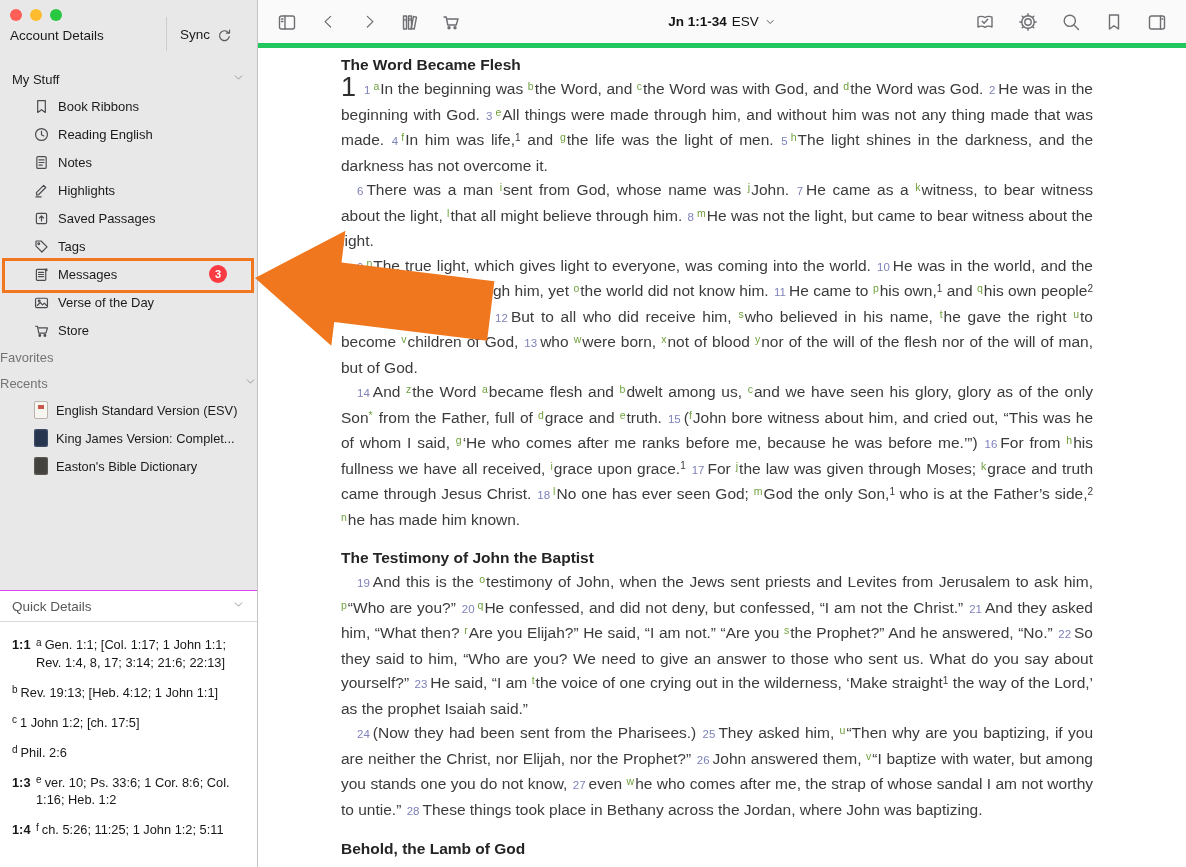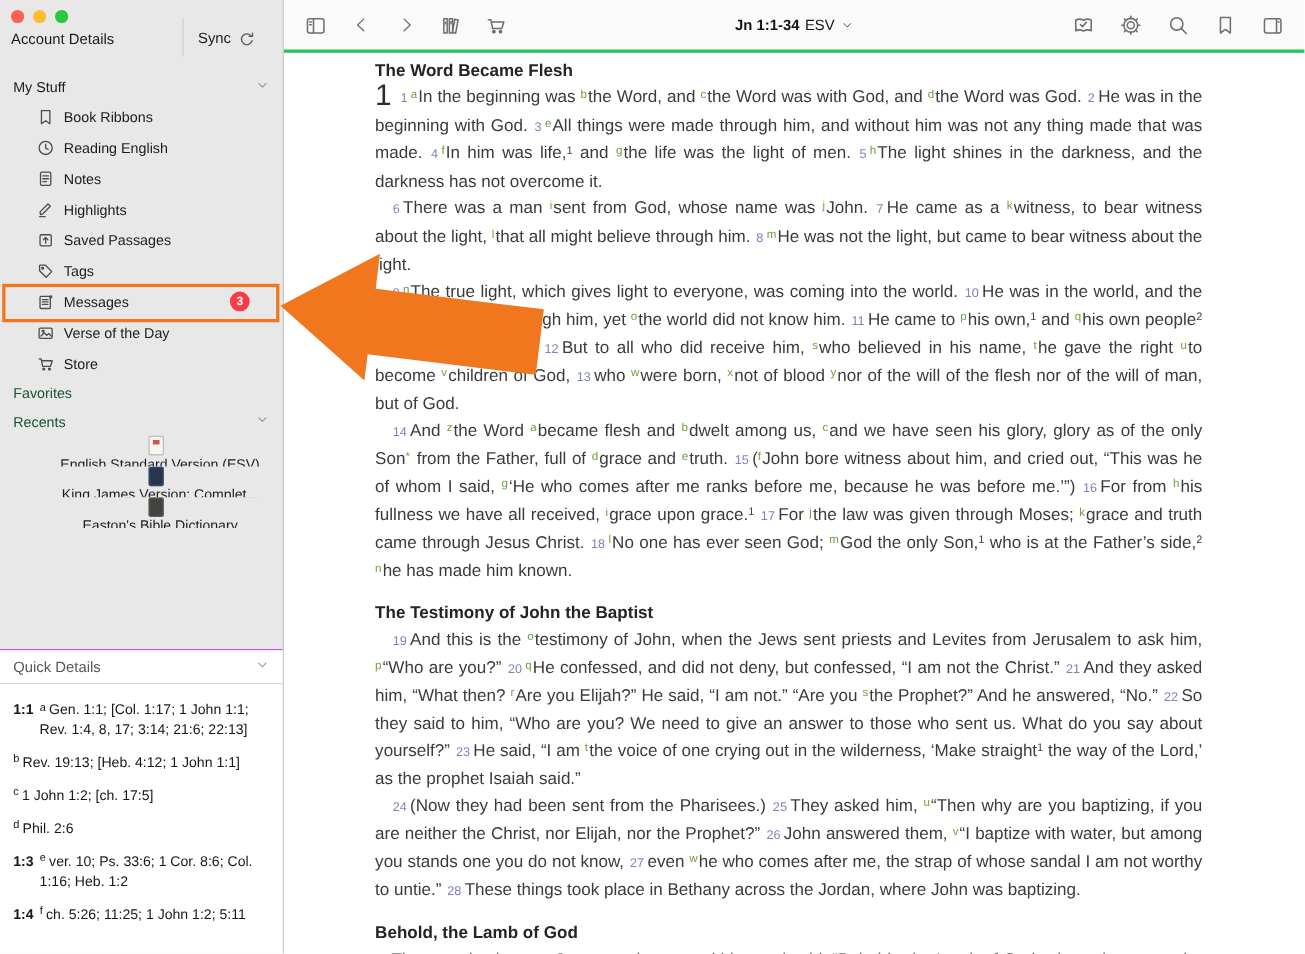--- a/index.html
+++ b/index.html
@@ -18,41 +18,41 @@
   .vdiv{position:absolute;left:166px;top:-8px;height:34px;width:1px;background:#cdcdcf;}
   .sync-wrap{position:absolute;right:24px;top:2px;display:flex;align-items:flex-start;gap:6px;font-size:13.5px;color:#1b1b1d;}
   .sync-wrap svg{color:#5a5a5e;}
 
   .nav{position:absolute;top:66px;left:0;right:0;}
   .sec-header{height:26px;display:flex;align-items:center;padding:0 12px;font-size:13px;color:#1b1b1d;}
   .sec-header .chev{margin-left:auto;color:#8e8e93;}
   .item{height:28px;display:flex;align-items:center;padding-left:32px;font-size:13px;color:#1b1b1d;}
   .item .ic{width:18px;height:18px;display:flex;align-items:center;justify-content:center;margin-right:8px;color:#4c4c50;}
   .badge{margin-left:auto;margin-right:30px;background:#fb3b43;color:#fff;font-size:11px;font-weight:700;min-width:18px;height:18px;border-radius:9px;display:flex;align-items:center;justify-content:center;}
-  .plain-header{height:26px;display:flex;align-items:center;padding:0 12px;font-size:13px;color:#14532d;}
+  .plain-header{height:26px;display:flex;align-items:center;padding:0 0;font-size:13px;color:#737373;}
   .plain-header .chev{margin-left:auto;color:#8e8e93;}
-  .recent-item{height:28px;display:flex;align-items:center;padding-left:34px;font-size:12.8px;color:#1b1b1d;white-space:nowrap;overflow:hidden;flex-direction:column;}
+  .recent-item{height:28px;display:flex;align-items:center;padding-left:34px;font-size:12.8px;color:#1b1b1d;white-space:nowrap;overflow:hidden;}
   .cover{width:14px;height:18px;border-radius:2px;margin-right:8px;flex:0 0 auto;position:relative;}
   .cover-esv{background:#f7f5f0;border:1px solid #b9b4ac;box-sizing:border-box;}
   .cover-esv::after{content:"";position:absolute;left:3px;top:3px;width:6px;height:4px;background:#c0392b;opacity:.85;}
   .cover-kjv{background:#28354e;box-shadow:inset 0 0 2px #7d8db0;}
   .cover-easton{background:#43423f;box-shadow:inset 0 0 2px #9b958c;}
 
   
   .quick{position:absolute;left:0;right:0;top:590px;bottom:0;background:#fff;border-top:1px solid #d946ef;}
   .quick-header{height:30px;display:flex;align-items:center;padding:0 12px;color:#58585c;font-size:13.5px;border-bottom:1px solid #d9d9db;}
   .quick-header .chev{margin-left:auto;color:#8e8e93;}
   .quick-body{padding:14px 12px 0 12px;font-size:12.8px;color:#17171a;line-height:1.4;}
   .qd-entry{margin-bottom:12px;padding-left:24px;text-indent:-24px;}
   .qd-entry b{font-weight:700;margin-right:2px;}
   .qd-entry sup{font-size:10px;position:relative;top:-.35em;vertical-align:baseline;margin-right:3px;}
 
   
   .main{flex:1;display:flex;flex-direction:column;height:100%;min-width:0;}
-  .toolbar{height:48px;min-height:48px;background:#fafafa;border-bottom:3px solid #22c55e;display:flex;align-items:center;padding:0 16px;box-sizing:border-box;position:relative;}
+  .toolbar{height:48px;min-height:48px;background:#fafafa;border-bottom:5px solid #22c55e;display:flex;align-items:center;padding:0 16px;box-sizing:border-box;position:relative;}
   .tgroup{display:flex;align-items:center;gap:15px;}
   .tbtn{width:26px;height:26px;display:flex;align-items:center;justify-content:center;color:#6e6e73;background:none;border:none;padding:0;}
   .title{position:absolute;left:50%;transform:translateX(-50%);display:flex;align-items:center;gap:5px;font-size:13.5px;color:#141416;}
   .title .ref{font-weight:600;}
   .title .chev{color:#3c3c40;display:flex;}
   .right-group{margin-left:auto;display:flex;align-items:center;gap:17px;}
 
   .content{flex:1;overflow:hidden;padding:6px 93px 0 83px;}
   h3.sect{font-size:15.5px;font-weight:700;color:#242426;margin:17px 0 3px 0;}
   h3.sect.first{margin-top:2px;}

